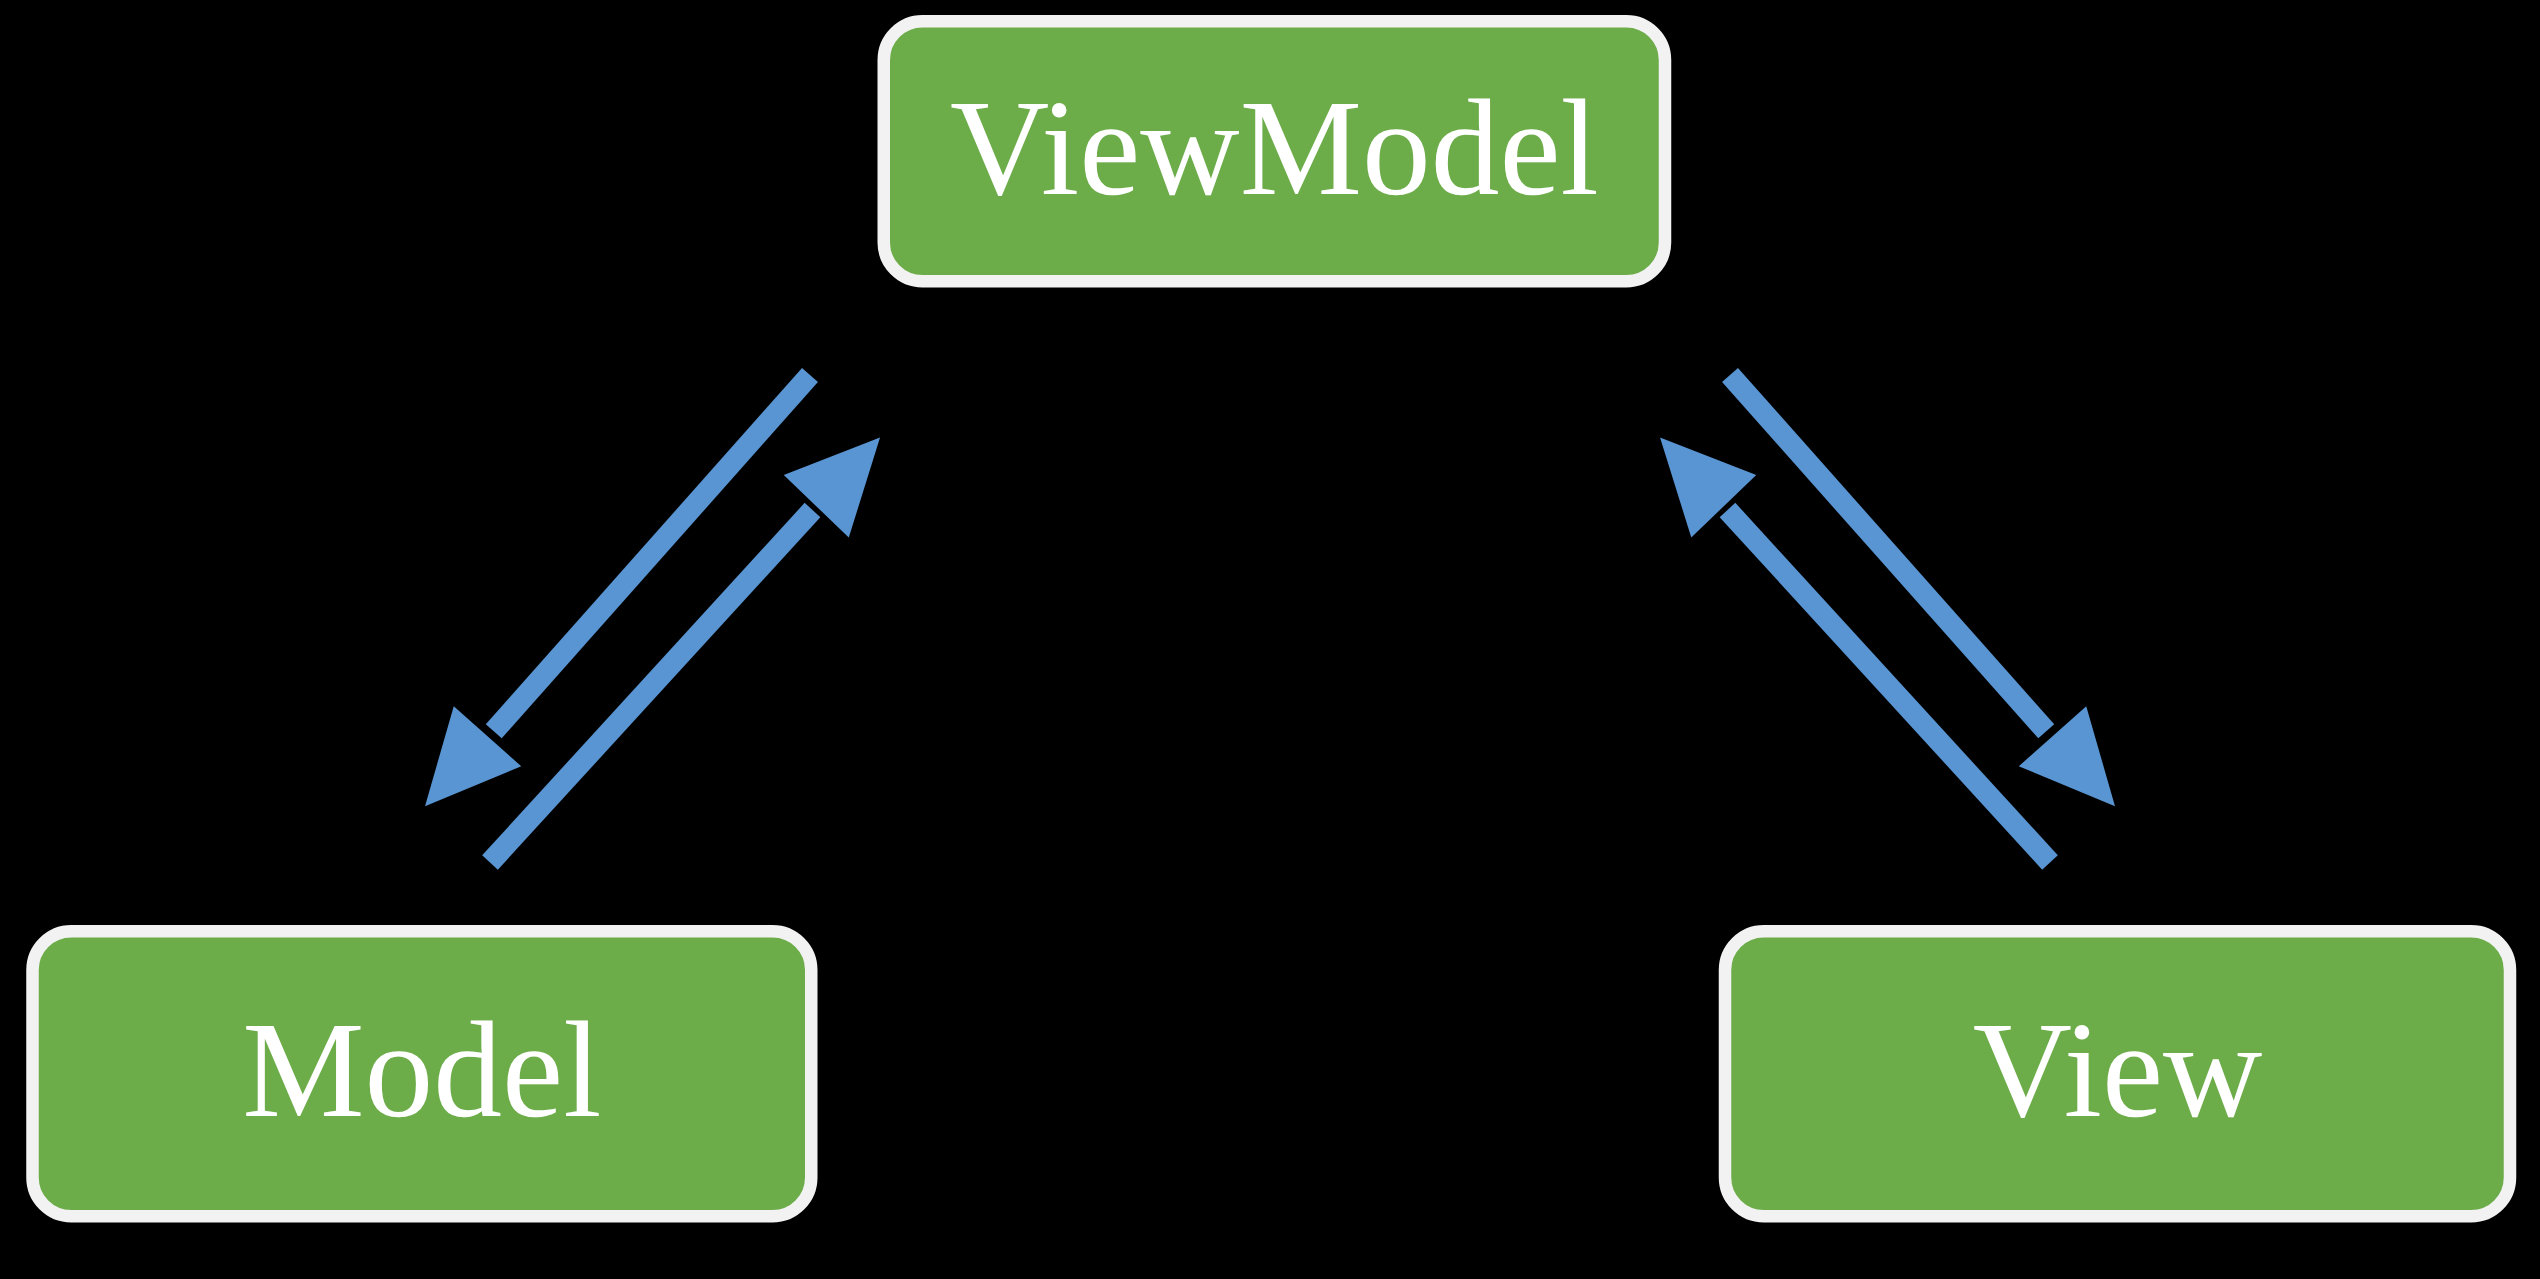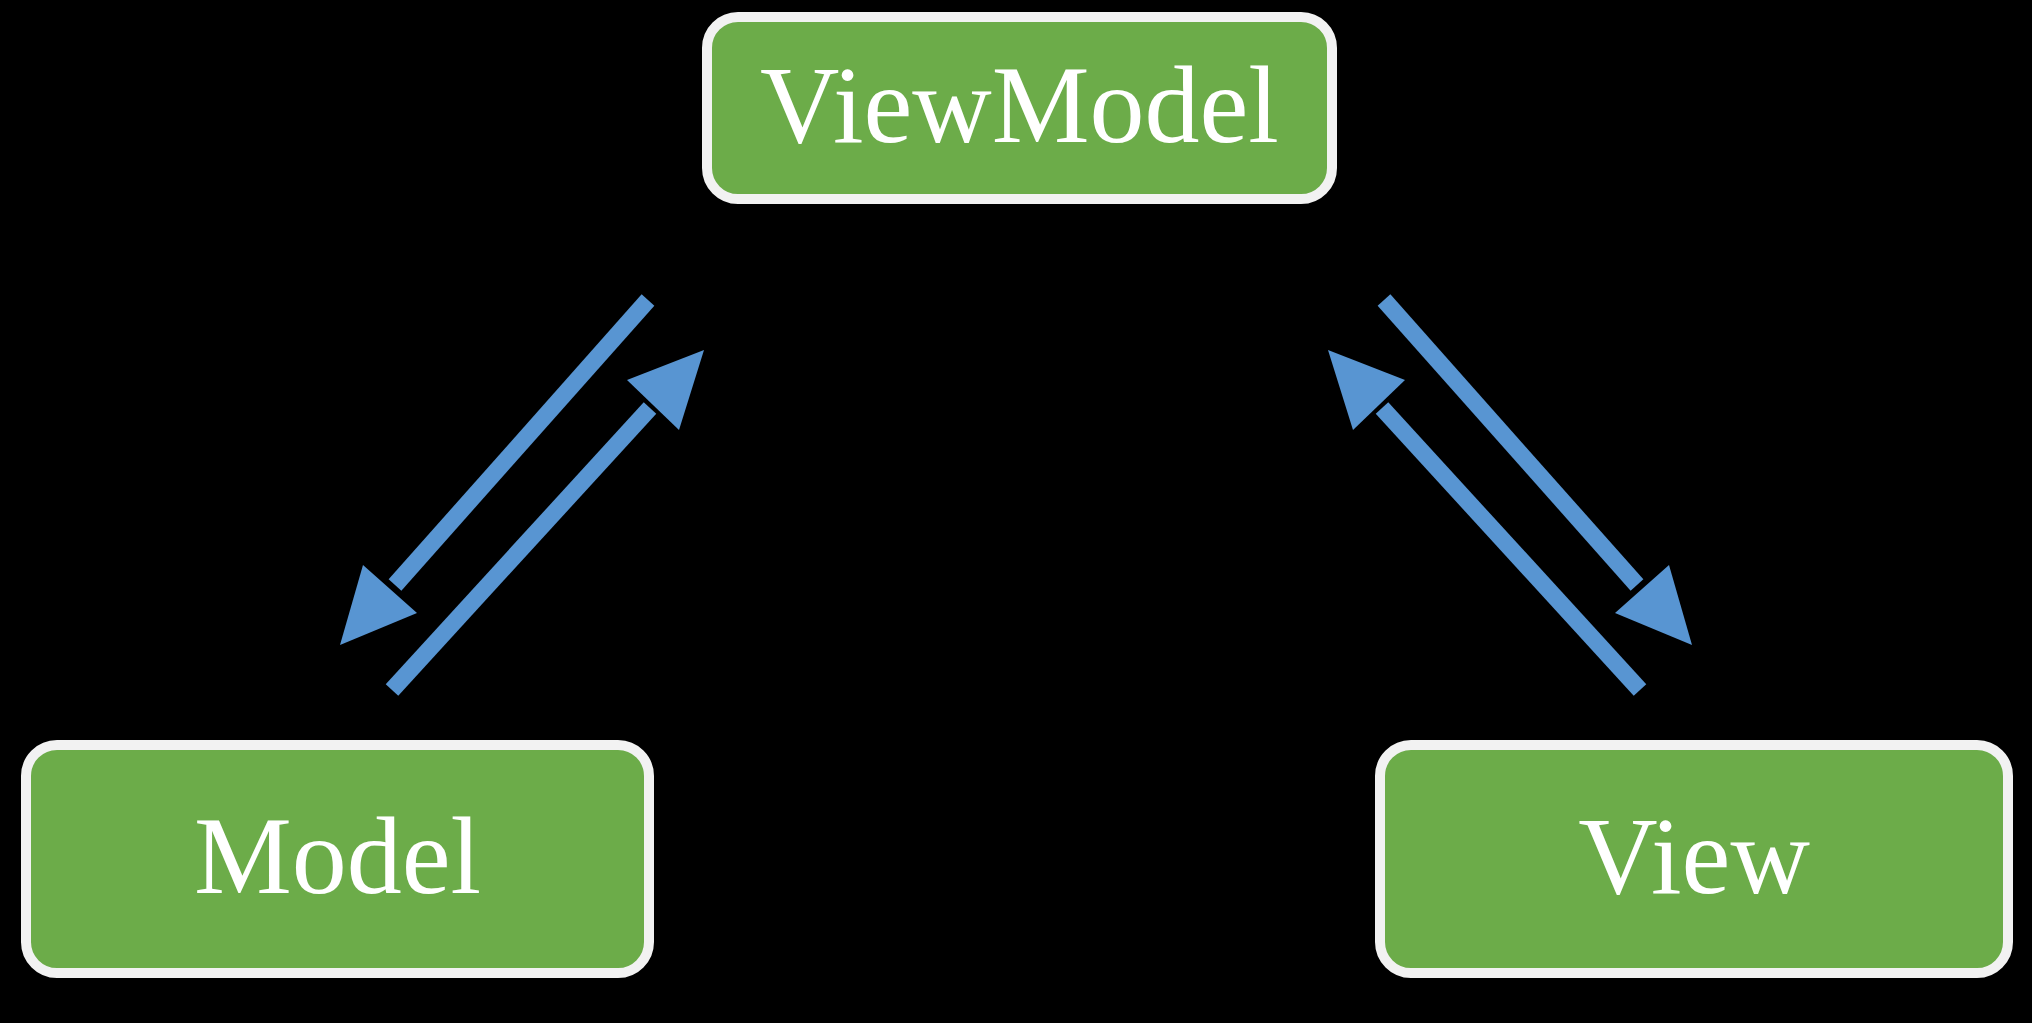--- a/index.html
+++ b/index.html
@@ -34,21 +34,21 @@
     justify-content: center;
     box-shadow: 0 6px 10px rgba(0,0,0,0.45);
   }
   .node-label {
     color: var(--node-text, #FFFFFF);
     font-size: 110px;
     line-height: 1;
     white-space: nowrap;
     padding-bottom: 6px;
   }
-  .node-viewmodel { left: 702px; top: 12px;  width: 635px; height: 192px; }
+  .node-viewmodel { left: 702px; top: 12px;  width: 635px; height: 218px; }
   .node-model     { left: 21px;  top: 740px; width: 633px; height: 238px; }
   .node-view      { left: 1375px;top: 740px; width: 638px; height: 238px; }
 </style>
 </head>
 <body>
 
 <div class="canvas">
 
   <svg class="arrows-layer" viewBox="0 0 2032 1023" xmlns="http://www.w3.org/2000/svg">
 

